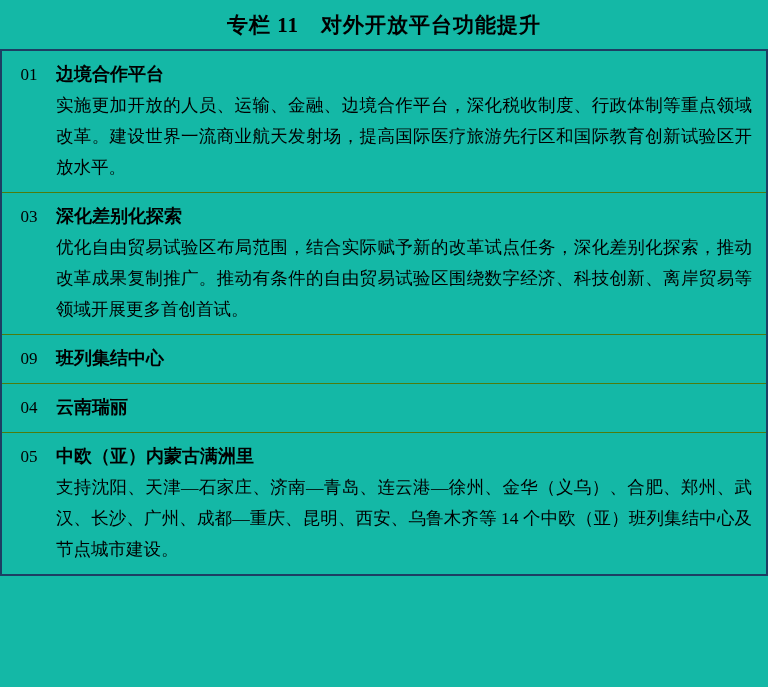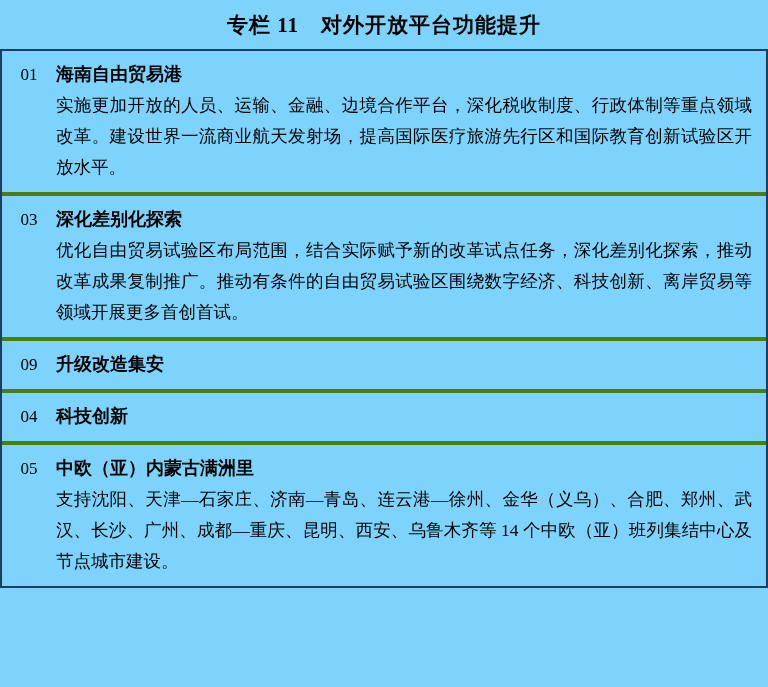--- a/index.html
+++ b/index.html
@@ -11,21 +11,21 @@
     height: 687px;
     background: #cfe3f2;
     font-family: "Liberation Serif", "DejaVu Serif", serif;
     color: #000;
     overflow: hidden;
   }
   .box {
     box-sizing: border-box;
     width: 768px;
     height: 687px;
-    background: #7dd3fc;
+    background: #14b8a6;
     padding: 0;
   }
   .title {
     text-align: center;
     font-size: 21px;
     font-weight: bold;
     letter-spacing: 1px;
     padding: 11px 0 10px 0;
     color: #000;
   }
@@ -37,21 +37,21 @@
     border-top: 2px solid #1d3e63;
     border-bottom: 2px solid #1d3e63;
     border-left: 2px solid #1d3e63;
     border-right: 2px solid #1d3e63;
     box-sizing: border-box;
     width: 768px;
   }
   .row {
     display: flex;
     align-items: flex-start;
-    border-bottom: 4px solid #4d7c0f;
+    border-bottom: 1px solid #4d7c0f;
     padding: 9px 0 9px 0;
   }
   .row:last-child {
     border-bottom: none;
   }
   .num {
     width: 54px;
     flex: 0 0 54px;
     text-align: center;
     font-size: 17px;
@@ -83,44 +83,44 @@
 
   <div class="title">
     <span>专栏 11</span><span class="gap"></span><span>对外开放平台功能提升</span>
   </div>
 
   <div class="table">
 
     <div class="row">
       <div class="num">01</div>
       <div class="content">
-        <div class="heading">海南自由贸易港</div>
+        <div class="heading">边境合作平台</div>
         <div class="body-text">实施更加开放的人员、运输、金融、边境合作平台，深化税收制度、行政体制等重点领域改革。建设世界一流商业航天发射场，提高国际医疗旅游先行区和国际教育创新试验区开放水平。</div>
       </div>
     </div>
 
     <div class="row">
       <div class="num">03</div>
       <div class="content">
         <div class="heading">深化差别化探索</div>
         <div class="body-text">优化自由贸易试验区布局范围，结合实际赋予新的改革试点任务，深化差别化探索，推动改革成果复制推广。推动有条件的自由贸易试验区围绕数字经济、科技创新、离岸贸易等领域开展更多首创首试。</div>
       </div>
     </div>
 
     <div class="row">
       <div class="num">09</div>
       <div class="content">
-        <div class="heading">升级改造集安</div>
+        <div class="heading">班列集结中心</div>
       </div>
     </div>
 
     <div class="row">
       <div class="num">04</div>
       <div class="content">
-        <div class="heading">科技创新</div>
+        <div class="heading">云南瑞丽</div>
       </div>
     </div>
 
     <div class="row">
       <div class="num">05</div>
       <div class="content">
         <div class="heading">中欧（亚）内蒙古满洲里</div>
         <div class="body-text">支持沈阳、天津—石家庄、济南—青岛、连云港—徐州、金华（义乌）、合肥、郑州、武汉、长沙、广州、成都—重庆、昆明、西安、乌鲁木齐等 14 个中欧（亚）班列集结中心及节点城市建设。</div>
       </div>
     </div>

